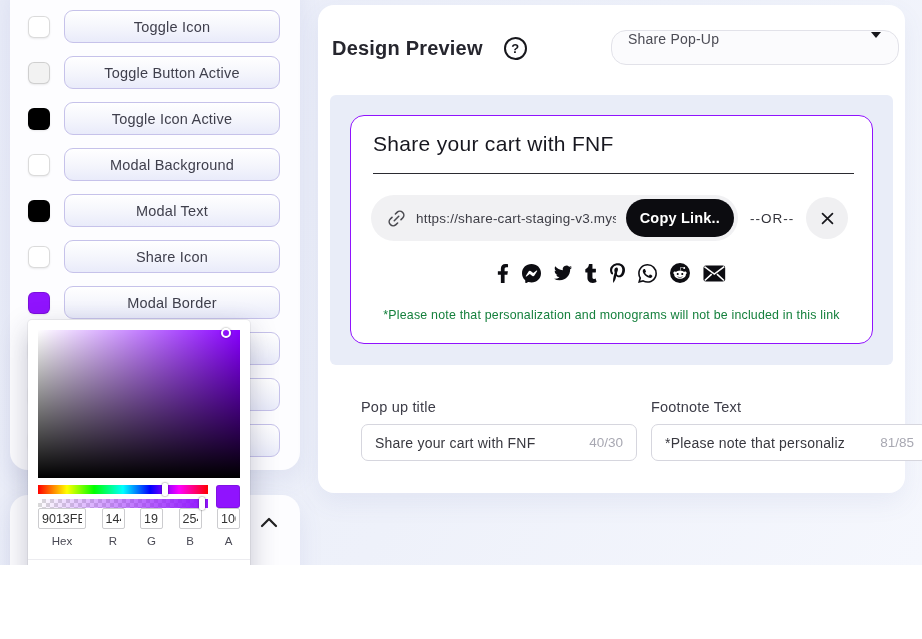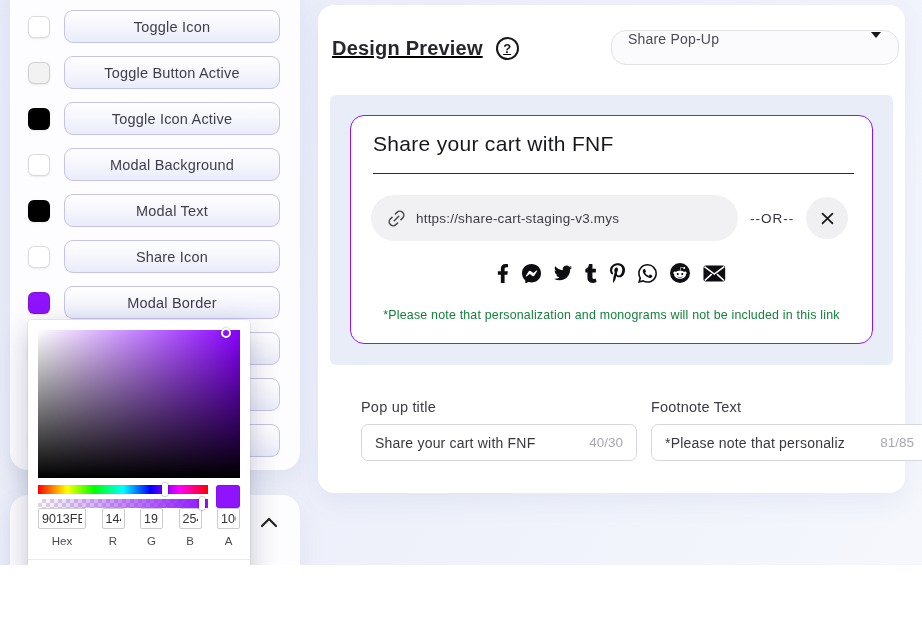--- a/index.html
+++ b/index.html
@@ -55,21 +55,21 @@
   .vfield.hex { width:48px; } .vfield.rgba { width:23px; }
   .vlabel { margin-top:6px; font-size:11.5px; color:#4a4a55; }
   #picker-divider { margin:12px -10px 0; border-top:1px solid #ececf0; }
   #preset-grid { display:flex; flex-wrap:wrap; gap:8px; padding-top:11px; }
   .preset { width:18px; height:18px; border-radius:3px; cursor:pointer;
       box-shadow:inset 0 0 0 1px rgba(0,0,0,.12), 0 1px 1px rgba(0,0,0,.08); }
 
   
   #right-card { position:absolute; left:318px; top:5px; width:587px; height:488px; background:#ffffff;
       border-radius:16px; box-shadow:0 10px 24px rgba(91,97,166,.08); }
-  #rc-title-group { position:absolute; left:14px; top:32px; display:flex; align-items:center; gap:13px;text-decoration:underline; }
+  #rc-title-group { position:absolute; left:14px; top:32px; display:flex; align-items:center; gap:21px; }
   #rc-title { font-size:20px; font-weight:600; color:#26262e; letter-spacing:.2px; }
   #help-icon { width:23px; height:23px; border-radius:50%; border:2px solid #17171c; display:flex;
       align-items:center; justify-content:center; font-size:13px; font-weight:700; color:#17171c; cursor:pointer; }
   #preview-select { position:absolute; right:6px; top:25px; width:288px; height:35px; background:#fbfbfd;
       border:1px solid #e2e2e9; border-radius:15px; display:flex; align-items:flex-start; padding:0 16px;
       cursor:pointer;margin-left:16px; }
   #preview-select .sel-text { flex:1; font-size:14px; color:#4c4c55; letter-spacing:.2px; }
   #select-caret { width:12px; height:8px; }
 
   #preview-area { position:absolute; left:12px; top:90px; width:563px; height:270px; background:#e9edf8; border-radius:6px; }
@@ -235,20 +235,21 @@
     <div id="preview-area">
       <div id="share-modal">
         <div id="modal-title">Share your cart with FNF</div>
         <div id="modal-hr"></div>
         <div id="link-row">
           <div id="link-pill">
             <svg id="link-icon" width="19" height="19" viewBox="0 0 24 24" style="transform:rotate(-45deg)">
               <path d="M15 7h3a5 5 0 0 1 0 10h-3 M9 17H6A5 5 0 0 1 6 7h3 M8 12h8" fill="none" stroke="#4a4a50" stroke-width="2" stroke-linecap="round"></path>
             </svg>
             <span id="share-url">https://share-cart-staging-v3.mys</span>
+            <button id="copy-btn">Copy Link..</button>
           </div>
           <span id="or-text">--OR--</span>
           <div id="modal-close">
             <svg width="17" height="17" viewBox="0 0 24 24">
               <path d="M5 5 L19 19 M19 5 L5 19" stroke="#17171c" stroke-width="2.4" stroke-linecap="round"></path>
             </svg>
           </div>
         </div>
 
         <div id="social-row">

